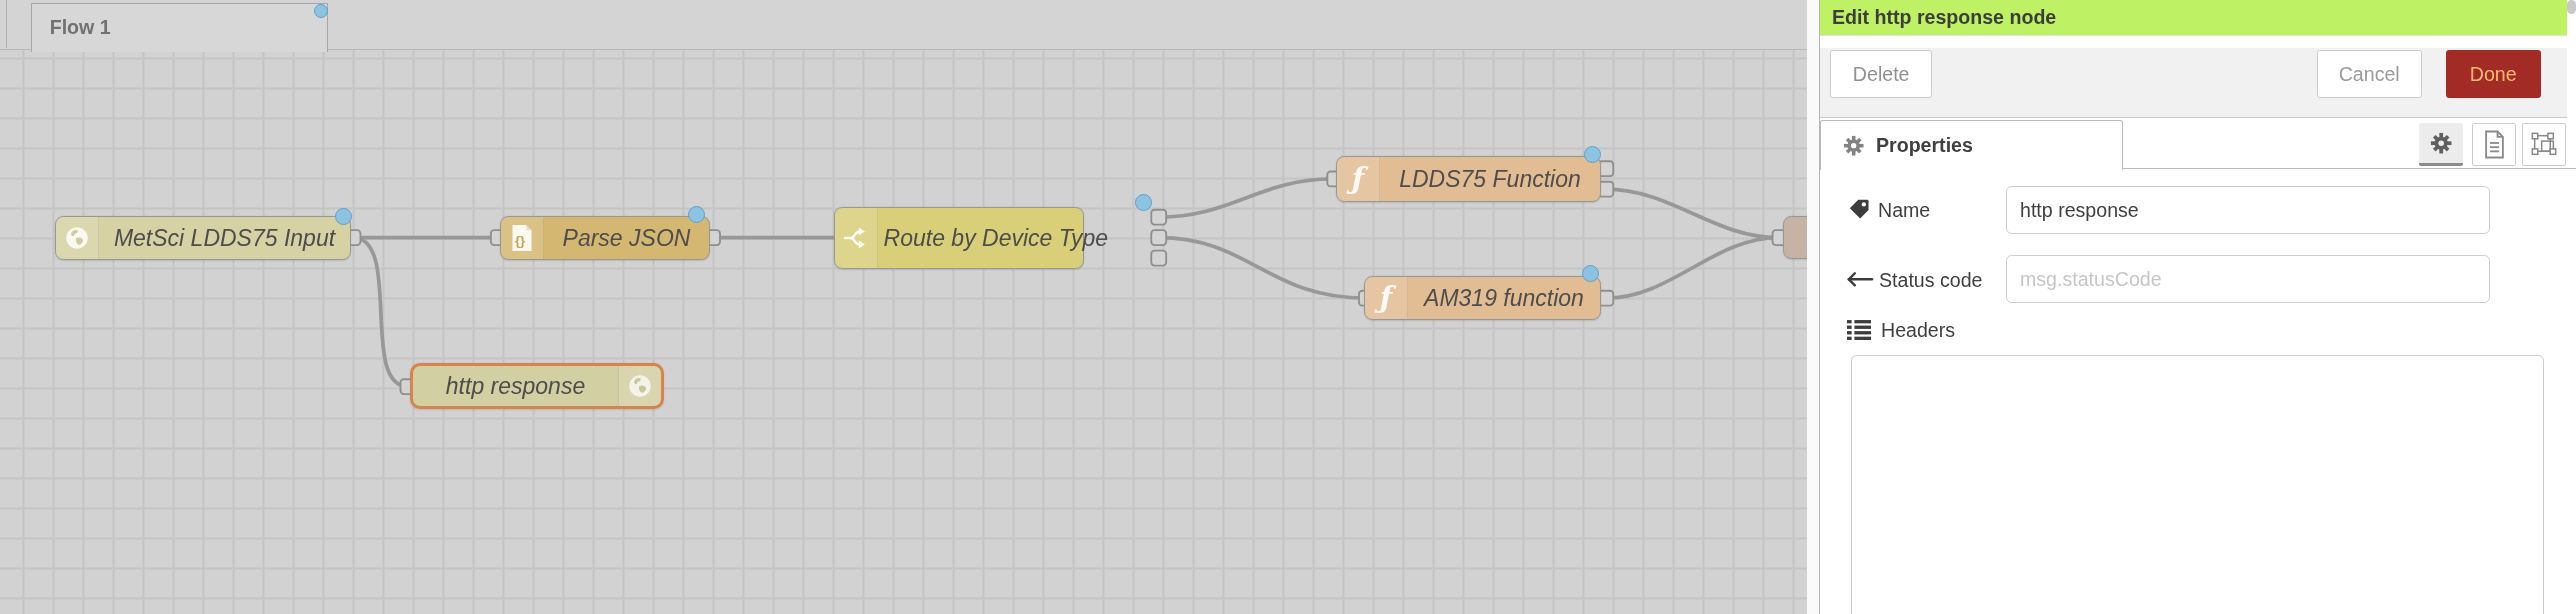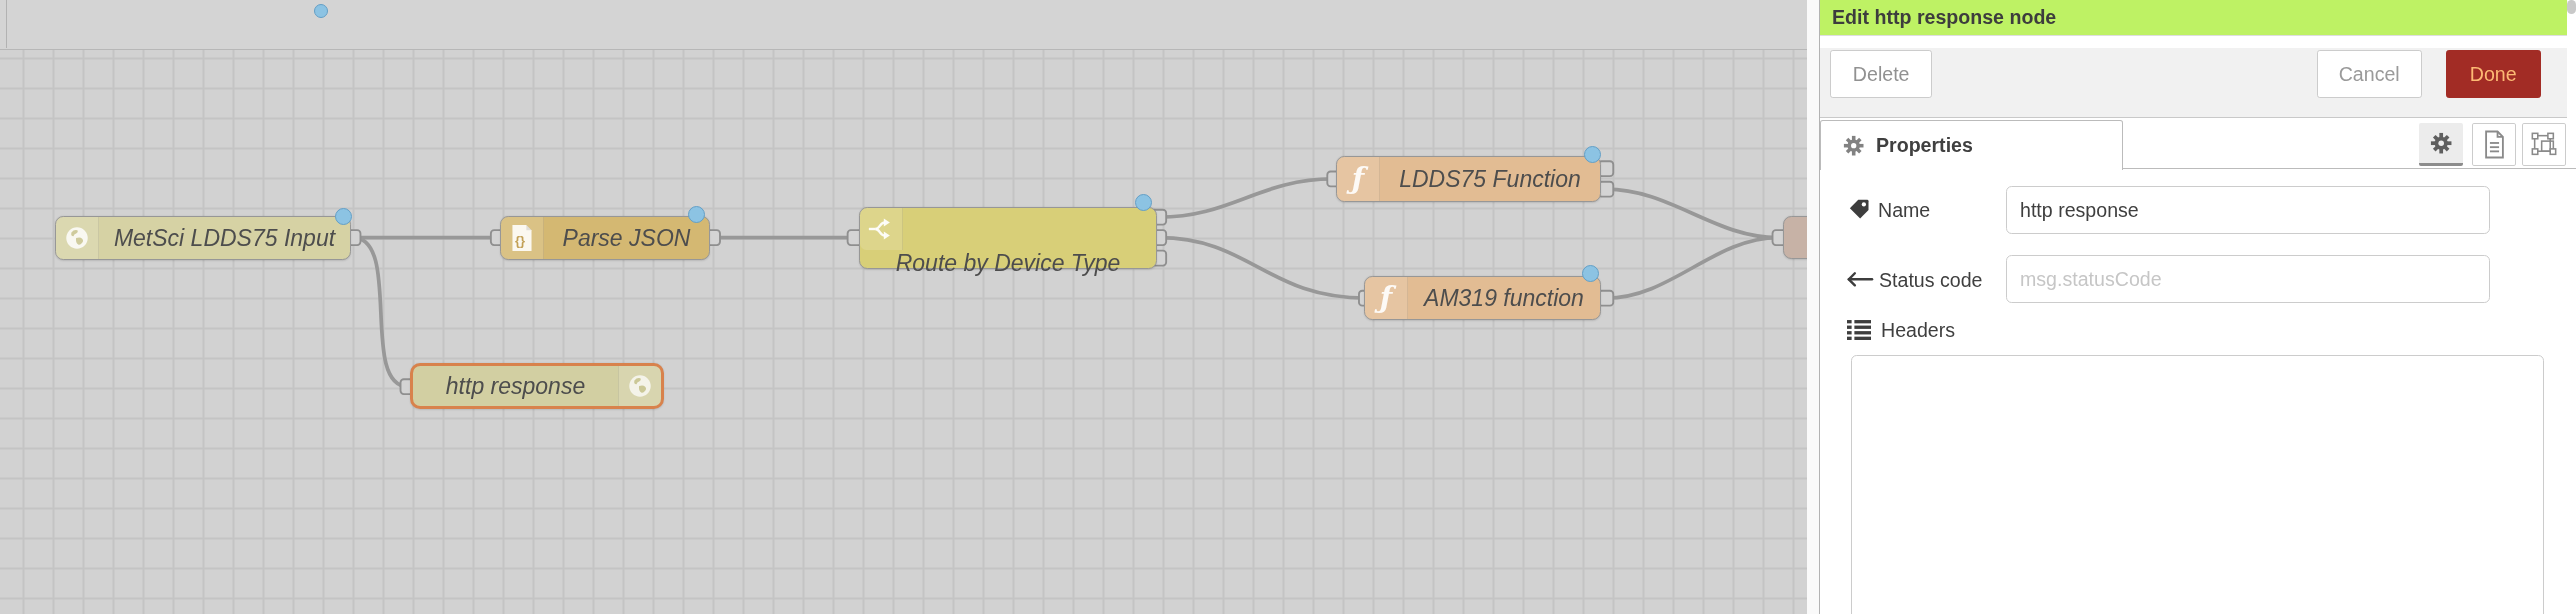--- a/index.html
+++ b/index.html
@@ -114,21 +114,21 @@
       <span class="icon-sec">
         <svg width="26" height="30" viewBox="0 0 30 34">
           <path d="M4 2 H20 L26 8 V32 H4 Z" fill="rgba(255,255,255,0.88)"></path>
           <path d="M20 2 V8 H26 Z" fill="rgba(0,0,0,0.10)"></path>
           <text x="7" y="25" font-size="15" font-weight="bold" fill="#c2a055">{}</text>
         </svg>
       </span>
       <span class="node-label">Parse JSON</span>
     </div>
 
-    <div class="node" style="left:859px;top:207px;width:298px;height:62px;background:#d8cf78;flex-direction:column;">
+    <div class="node" style="left:834px;top:207px;width:250px;height:62px;background:#d8cf78;">
       <span class="icon-sec">
         <svg width="28" height="28" viewBox="0 0 30 30">
           <g fill="none" stroke="rgba(255,255,255,0.92)" stroke-width="2.6">
             <path d="M2 15 H9"></path>
             <path d="M9 15 C14 15 13.5 8 19 8"></path>
             <path d="M9 15 C14 15 13.5 22 19 22"></path>
           </g>
           <path d="M18 3.8 L24.5 8 L18 12.2 Z" fill="rgba(255,255,255,0.92)"></path>
           <path d="M18 17.8 L24.5 22 L18 26.2 Z" fill="rgba(255,255,255,0.92)"></path>
         </svg>
@@ -183,20 +183,23 @@
     </svg>
 
     <div class="changed-dot" style="left:335px;top:208px;"></div>
     <div class="changed-dot" style="left:688px;top:206px;"></div>
     <div class="changed-dot" style="left:1135px;top:194px;"></div>
     <div class="changed-dot" style="left:1584px;top:146px;"></div>
     <div class="changed-dot" style="left:1582px;top:265px;"></div>
 
     <div class="tabbar">
       <div class="left-edge"></div>
+      <div class="flow-tab">
+        <span class="tab-label">Flow 1</span>
+      </div>
       <div class="tab-dot"></div>
     </div>
   </div>
 
   <div class="gutter"></div>
 
   <div class="panel">
 
     <div class="panel-header">
       <span class="panel-title">Edit http response node</span>

